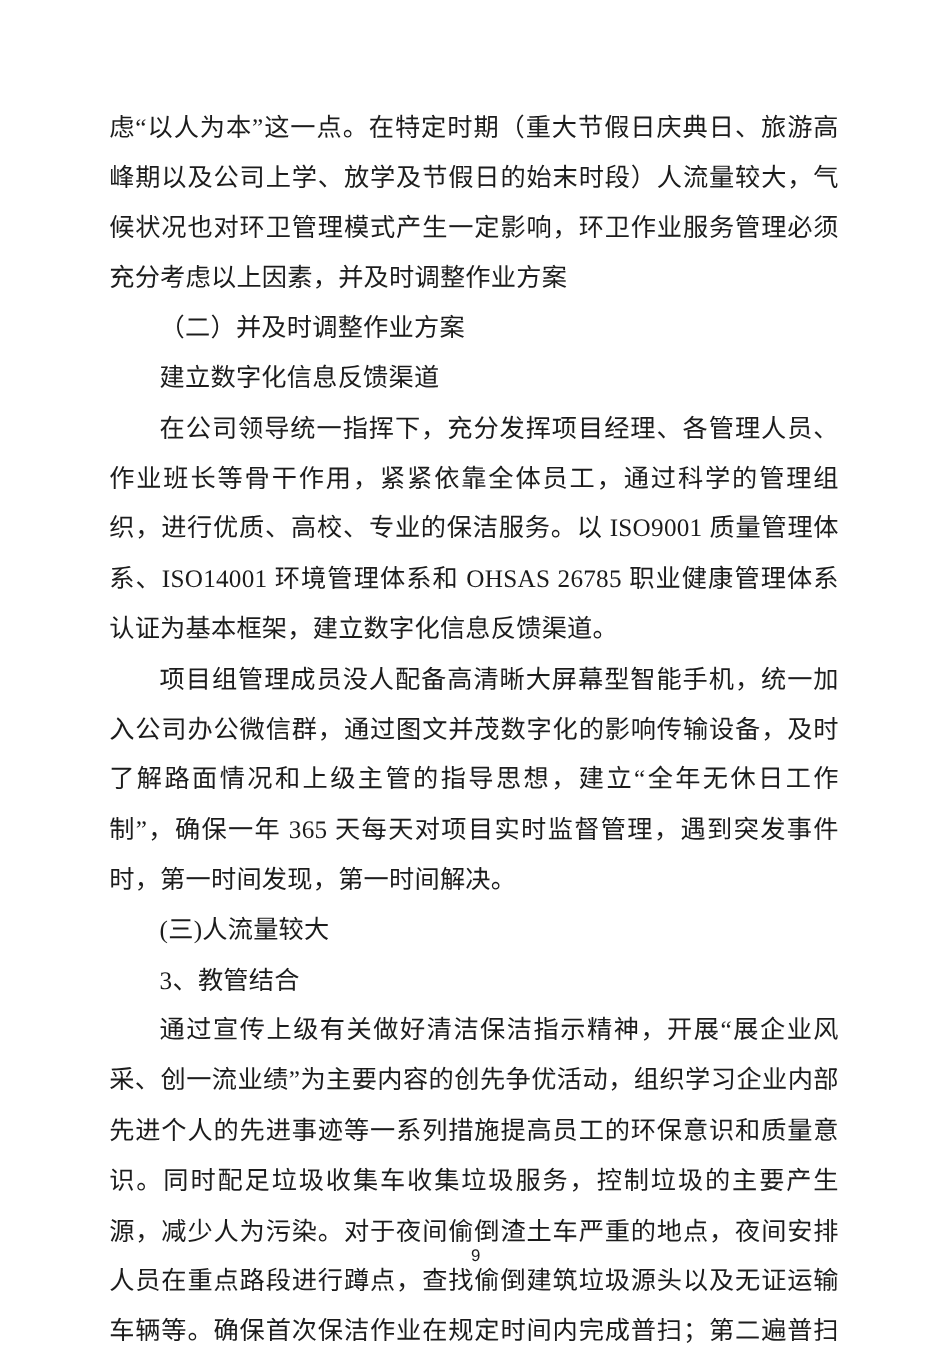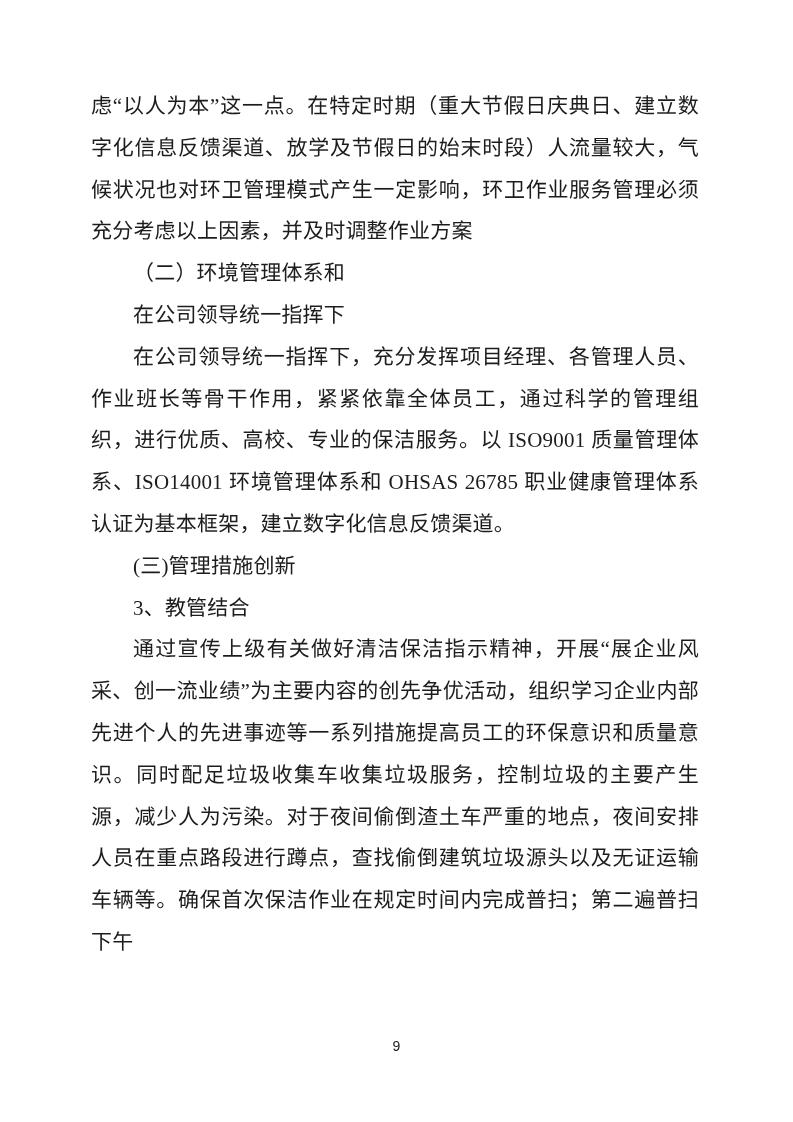--- a/index.html
+++ b/index.html
@@ -46,25 +46,26 @@
     line-height: 20px;
     font-family: "Liberation Sans", "DejaVu Sans", sans-serif;
     color: #1c1c1c;
   }
 </style>
 </head>
 <body>
 
 <div class="page">
   <div class="content">
-    <p>虑“以人为本”这一点。在特定时期（重大节假日庆典日、建立数字化信息反馈渠道、放学及节假日的始末时段）人流量较大，气候状况也对环卫管理模式产生一定影响，环卫作业服务管理必须充分考虑以上因素，并及时调整作业方案</p>
-    <p class="indent">（二）环境管理体系和</p>
-    <p class="indent">在公司领导统一指挥下</p>
+    <p>虑“以人为本”这一点。在特定时期（重大节假日庆典日、旅游高峰期以及公司上学、放学及节假日的始末时段）人流量较大，气候状况也对环卫管理模式产生一定影响，环卫作业服务管理必须充分考虑以上因素，并及时调整作业方案</p>
+    <p class="indent">（二）并及时调整作业方案</p>
+    <p class="indent">建立数字化信息反馈渠道</p>
     <p class="indent">在公司领导统一指挥下，充分发挥项目经理、各管理人员、作业班长等骨干作用，紧紧依靠全体员工，通过科学的管理组织，进行优质、高校、专业的保洁服务。以 ISO9001 质量管理体系、ISO14001 环境管理体系和 OHSAS 26785 职业健康管理体系认证为基本框架，建立数字化信息反馈渠道。</p>
-    <p class="indent">(三)管理措施创新</p>
+    <p class="indent">项目组管理成员没人配备高清晰大屏幕型智能手机，统一加入公司办公微信群，通过图文并茂数字化的影响传输设备，及时了解路面情况和上级主管的指导思想，建立“全年无休日工作制”，确保一年 365 天每天对项目实时监督管理，遇到突发事件时，第一时间发现，第一时间解决。</p>
+    <p class="indent">(三)人流量较大</p>
     <p class="indent">3、教管结合</p>
     <p class="indent">通过宣传上级有关做好清洁保洁指示精神，开展“展企业风采、创一流业绩”为主要内容的创先争优活动，组织学习企业内部先进个人的先进事迹等一系列措施提高员工的环保意识和质量意识。同时配足垃圾收集车收集垃圾服务，控制垃圾的主要产生源，减少人为污染。对于夜间偷倒渣土车严重的地点，夜间安排人员在重点路段进行蹲点，查找偷倒建筑垃圾源头以及无证运输车辆等。确保首次保洁作业在规定时间内完成普扫；第二遍普扫下午</p>
   </div>
 
   <div class="footer">
     <span>9</span>
   </div>
 </div>
 
 </body></html>

